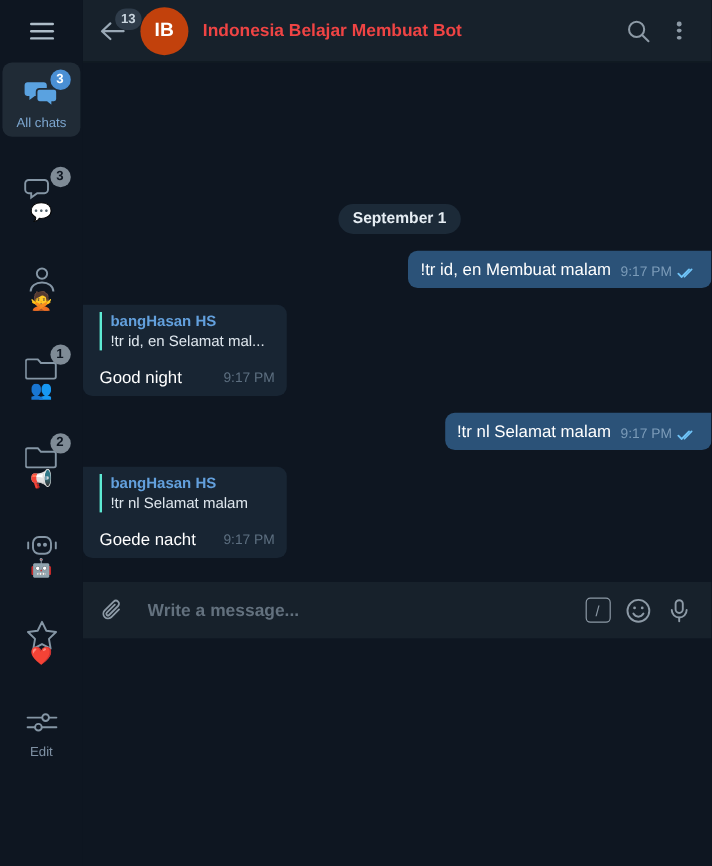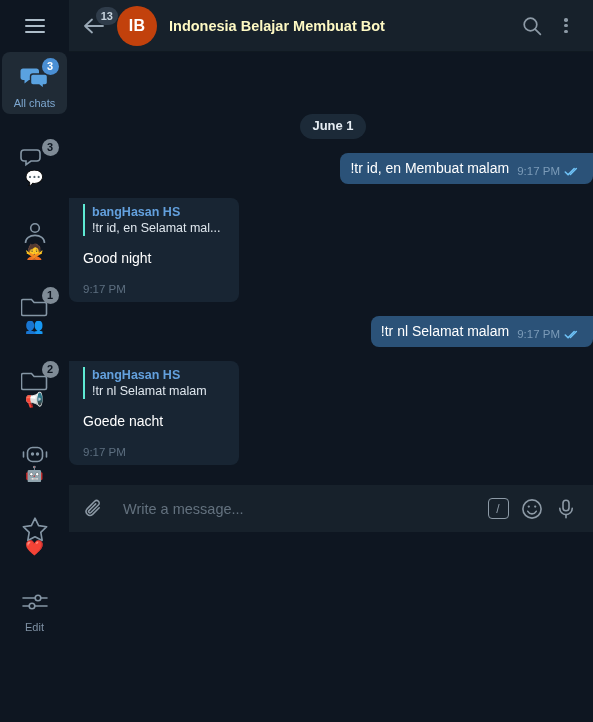--- a/index.html
+++ b/index.html
@@ -193,21 +193,21 @@
     margin-left: 12px;
     flex: 1 1 auto;
     min-width: 0;
     display: flex;
     flex-direction: column;
     justify-content: center;
   }
   .chat-title {
     font-size: 14.5px;
     font-weight: bold;
-    color: #fef9c3;
+    color: #ef4444;
     line-height: 18px;
     white-space: nowrap;
     overflow: hidden;
     text-overflow: ellipsis;
   }
   .chat-sub {
     font-size: 13px;
     color: #6d7f8f;
     line-height: 16px;
     margin-top: 1px;
@@ -330,25 +330,24 @@
   .reply-text {
     font-size: 12.5px;
     color: #dfe7ee;
     line-height: 16px;
     white-space: nowrap;
     overflow: hidden;
     text-overflow: ellipsis;
   }
   .in-body {
     display: flex;
-    align-items: flex-start;
+    align-items: center;
     justify-content: space-between;
     gap: 14px;
     margin-top: 13px;
-    flex-direction: column;
   }
   .in-body .text { font-size: 14px; }
 
   
   .composer {
     height: 47px;
     flex: 0 0 47px;
     background: #17212b;
     display: flex;
     align-items: center;
@@ -365,20 +364,21 @@
   }
   .comp-input {
     flex: 1 1 auto;
     background: transparent;
     border: none;
     outline: none;
     color: #e6edf3;
     font-size: 14.5px;
     font-family: "Liberation Sans", sans-serif;
     padding: 0 8px 0 12px;
+    font-weight: bold;
   }
   .comp-input::placeholder { color: #63717e; }
 
   .slash-box {
     width: 21px;
     height: 21px;
     border: 1.6px solid #8d9aa6;
     border-radius: 4px;
     display: flex;
     align-items: center;
@@ -532,21 +532,21 @@
             <i></i>
             <i></i>
           </span>
       </div>
 
     </div>
 
     <div class="messages">
 
       <div class="date-row">
-        <span class="date-pill">June 1</span>
+        <span class="date-pill">September 1</span>
       </div>
 
       <div class="msg-row out">
         <div class="bubble out">
           <span class="text">!tr id, en Membuat malam</span>
           <span class="meta">
             <span class="time">9:17 PM</span>
             <svg class="ticks" viewBox="0 0 20 12">
               <path d="M1.5 6.6l3.3 3.3L12 2.5" fill="none" stroke="#6fc3f7" stroke-width="1.8" stroke-linecap="round" stroke-linejoin="round"></path>
               <path d="M7.5 9.6L14.5 2.5" fill="none" stroke="#6fc3f7" stroke-width="1.8" stroke-linecap="round" stroke-linejoin="round"></path>

